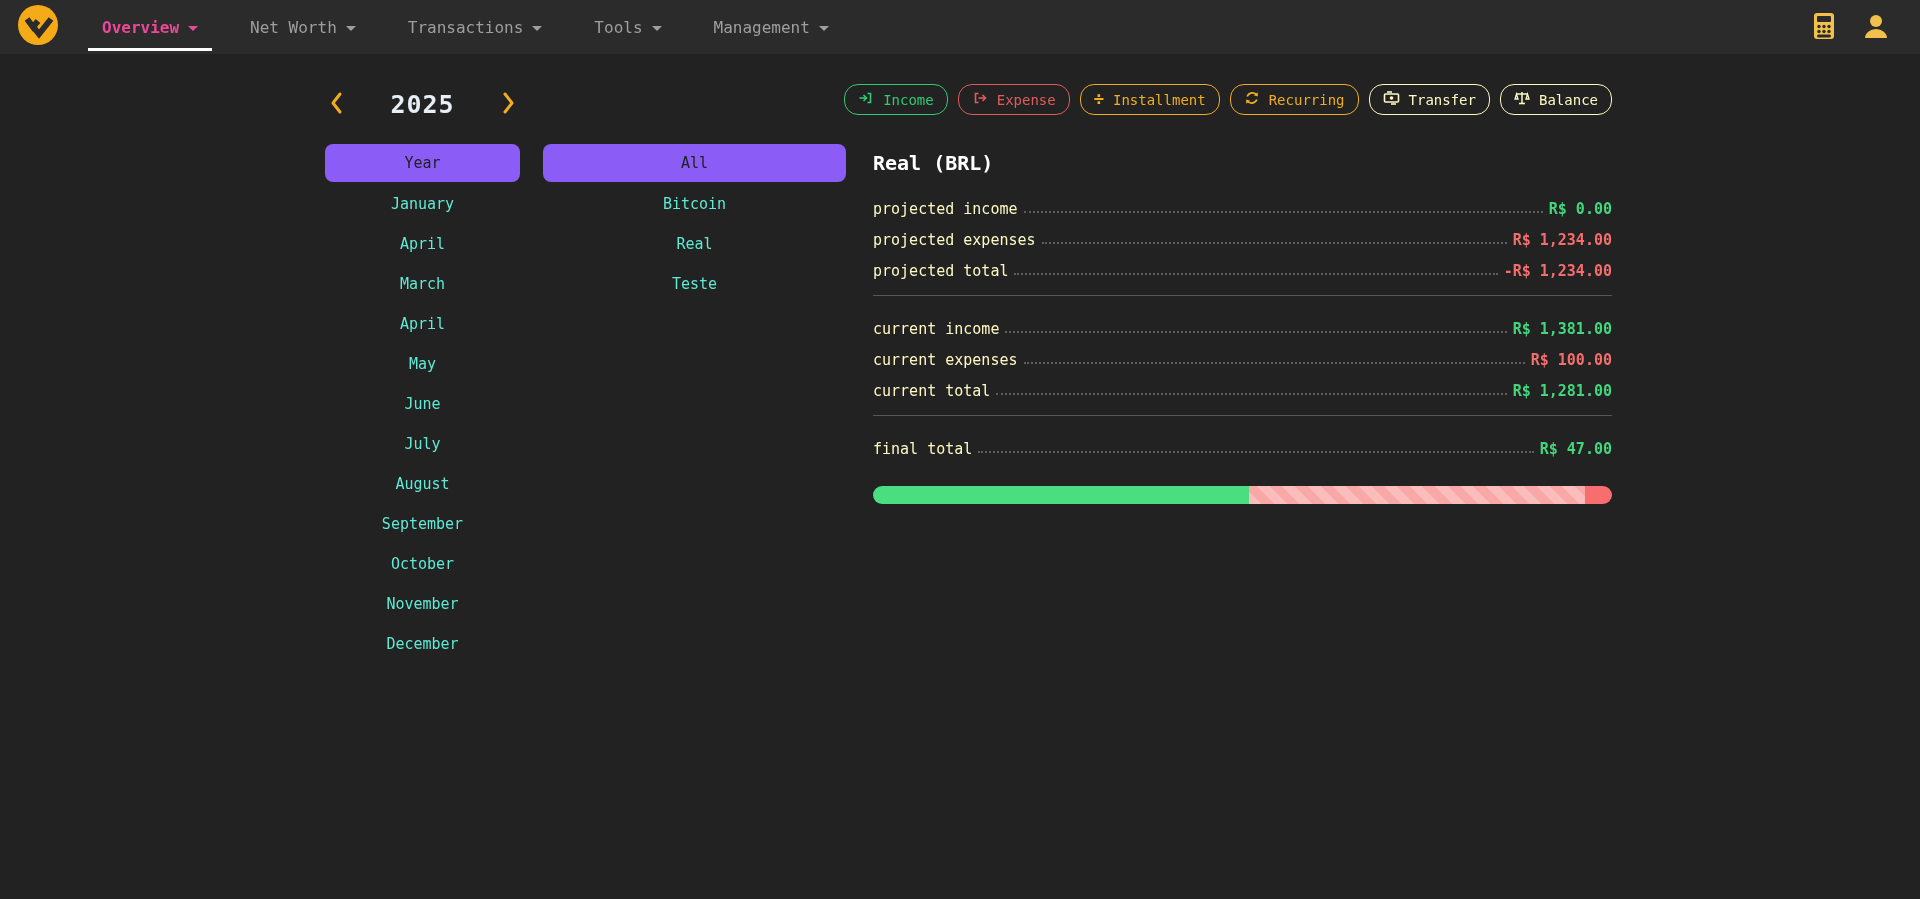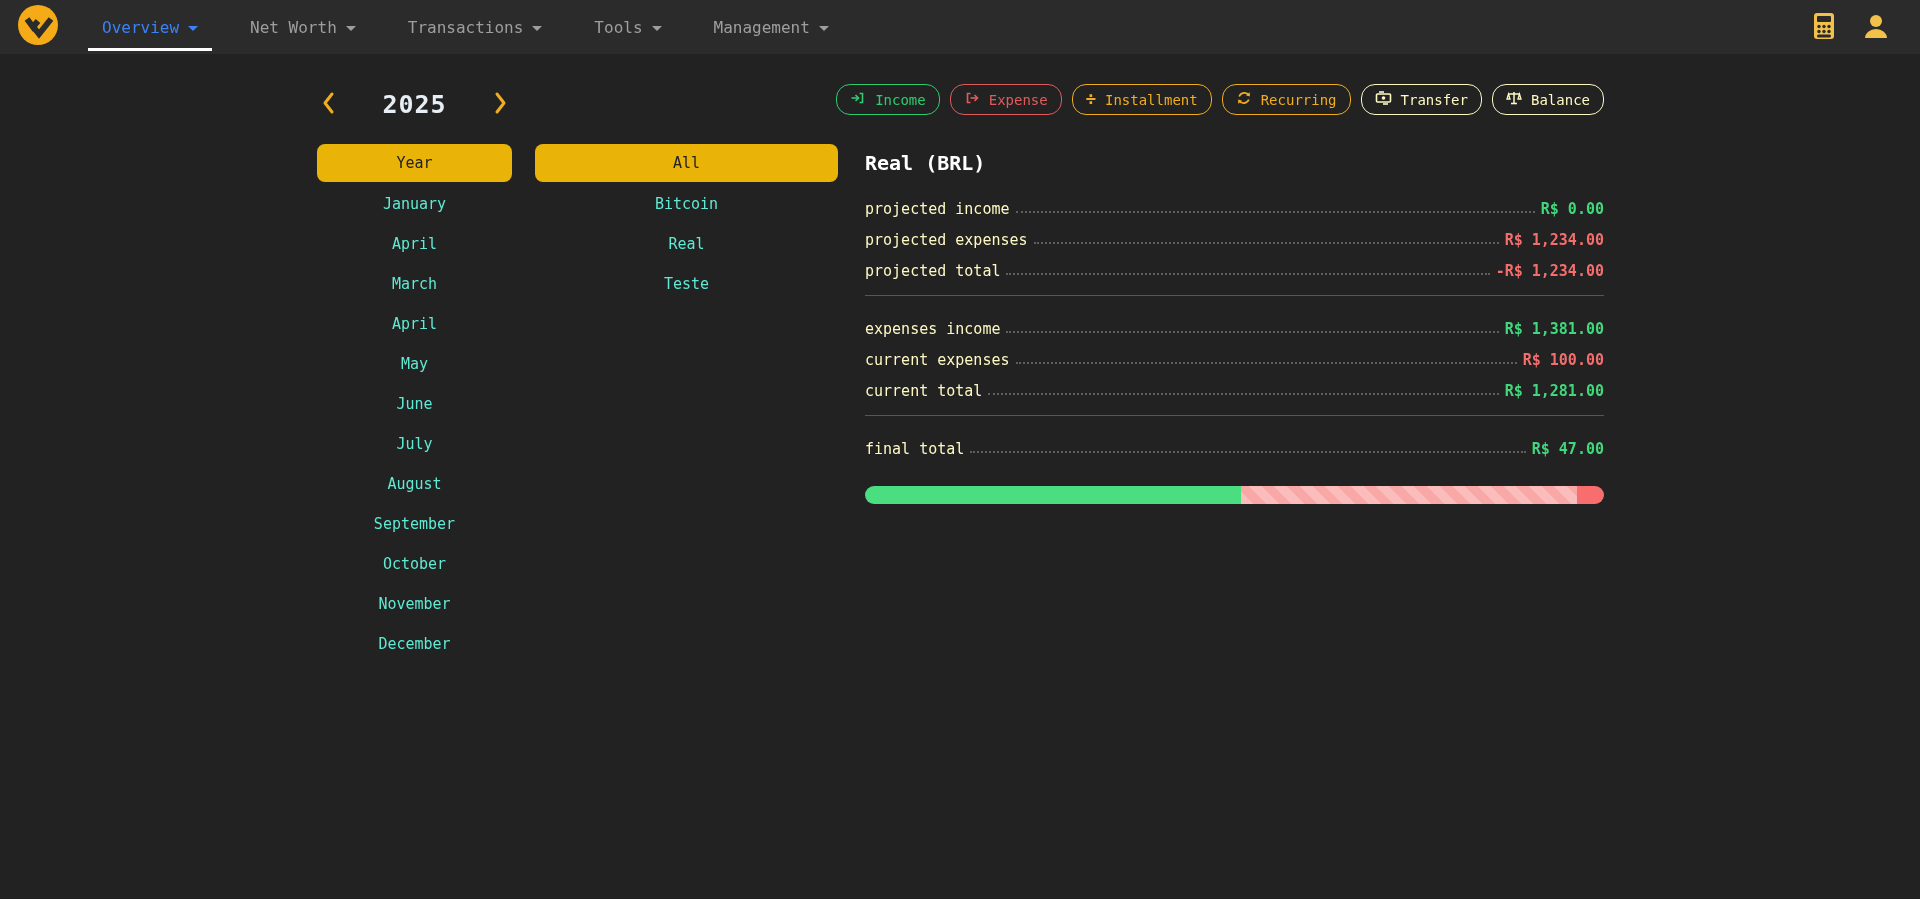--- a/index.html
+++ b/index.html
@@ -5,43 +5,43 @@
   * { margin:0; padding:0; box-sizing:border-box; }
   html,body { width:1920px; height:899px; background:#222222; overflow:hidden;
     font-family:"DejaVu Sans Mono", monospace; }
 
   
   .navbar { height:54px; background:#2b2b2b; display:flex; align-items:stretch; padding-left:10px; }
   .brand { display:flex; align-items:center; padding:0 16px 0 6px; }
   .nav-item { display:flex; align-items:center; gap:9px; padding:0 16px; margin:0 10px;
     color:#9e9e9e; font-size:16px; cursor:pointer; position:relative; background:none; border:none;
     font-family:inherit; }
-  .nav-item.active { color:#3b82f6; font-weight:normal; }
+  .nav-item.active { color:#ec4899; font-weight:bold; }
   .nav-item.active::after { content:""; position:absolute; left:2px; right:2px; bottom:3px;
     height:3px; background:#ffffff; }
   .caret { width:0; height:0; border-left:5px solid transparent; border-right:5px solid transparent;
     border-top:5px solid currentColor; margin-top:2px; }
   .nav-spacer { flex:1; }
   .nav-icons { display:flex; align-items:center; gap:26px; padding-right:30px; }
   .nav-icon-btn { background:none; border:none; cursor:pointer; display:flex; align-items:center; }
 
   
-  .content { display:flex; padding-top:30px; }
+  .content { display:flex; padding-top:30px;margin-left:8px; }
   .left-panel { margin-left:317px; width:521px; flex:none; }
   .summary { margin-left:27px; width:739px; flex:none; }
 
   
   .year-nav { width:195px; height:40px; display:flex; align-items:center; justify-content:space-between;
     margin-bottom:20px; }
   .year-text { color:#e8eef5; font-size:25px; font-weight:bold; letter-spacing:1px; }
   .chev-btn { background:none; border:none; cursor:pointer; padding:4px; display:flex; }
   .columns { display:flex; gap:23px; }
   .col-year { width:195px; }
   .col-all { width:303px; }
-  .btn-solid { width:100%; height:38px; border:none; border-radius:8px; background:#eab308;
+  .btn-solid { width:100%; height:38px; border:none; border-radius:8px; background:#8b5cf6;
     color:#212121; font-size:15px; font-family:inherit; cursor:pointer; }
   .link-list { list-style:none; margin-top:2px; }
   .link-list li { height:40px; display:flex; align-items:center; justify-content:center; }
   .link-item { background:none; border:none; color:#5eead4; font-size:15px; font-family:inherit;
     cursor:pointer; }
 
   
   .actions { display:flex; justify-content:flex-end; gap:10px; margin-bottom:36px; }
   .action-btn { height:31px; display:flex; align-items:center; gap:9px; padding:0 13px;
     background:transparent; border:1px solid currentColor; border-radius:14px; font-size:14px;
@@ -288,21 +288,21 @@
     </div>
     <div class="srow">
       <span class="lbl">projected total</span>
       <span class="dots"></span>
       <span class="val val-red">-R$ 1,234.00</span>
     </div>
 
     <hr class="sep">
 
     <div class="srow">
-      <span class="lbl">expenses income</span>
+      <span class="lbl">current income</span>
       <span class="dots"></span>
       <span class="val val-green">R$ 1,381.00</span>
     </div>
     <div class="srow">
       <span class="lbl">current expenses</span>
       <span class="dots"></span>
       <span class="val val-red">R$ 100.00</span>
     </div>
     <div class="srow">
       <span class="lbl">current total</span>

